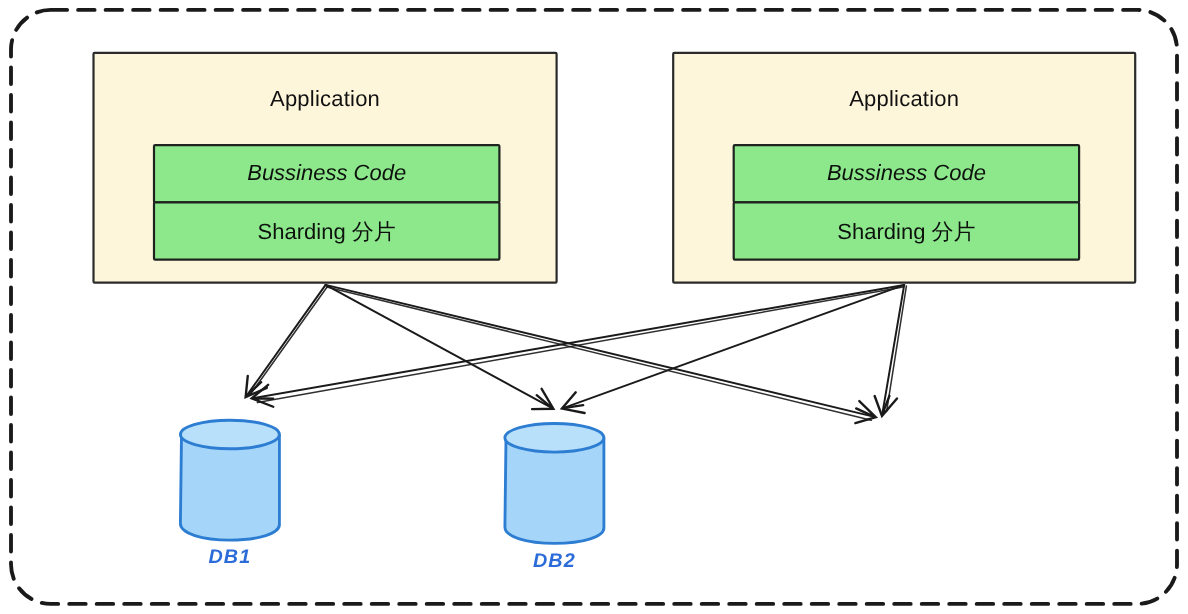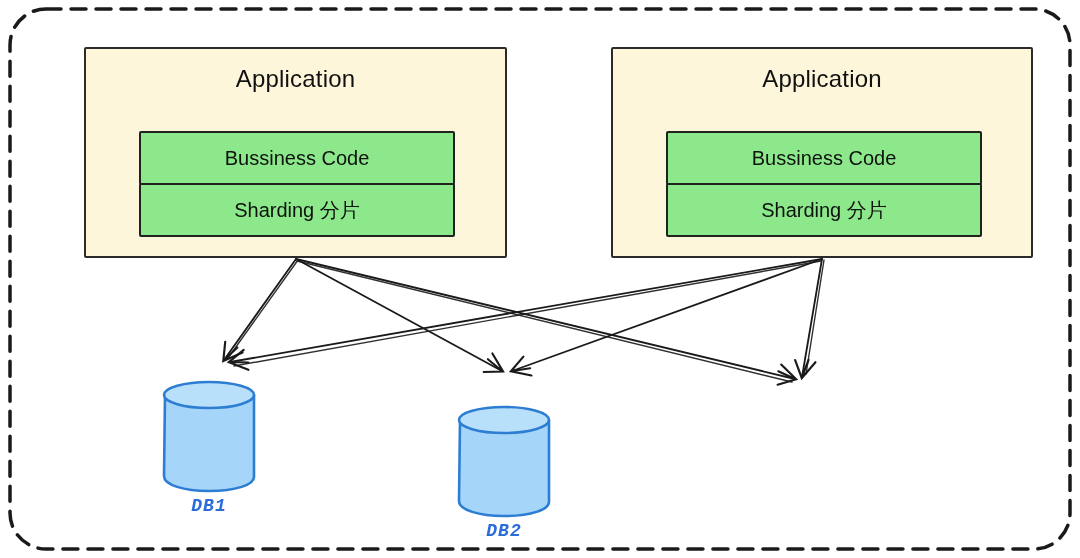--- a/index.html
+++ b/index.html
@@ -13,42 +13,42 @@
   }
   .overlay{position:absolute;left:0;top:0;width:1080px;height:558px;pointer-events:none;}
   .boundary{fill:none;stroke:var(--ink);stroke-width:3.5;stroke-dasharray:15 10;stroke-linecap:round;}
   .app-box{
     position:absolute;top:47px;height:211px;box-sizing:border-box;
     background:var(--app-fill);border:2px solid #2b2b2b;border-radius:2px;
   }
   .app-box.left{left:84px;width:423px;}
   .app-box.right{left:611px;width:422px;}
   .app-title{
-    text-align:center;padding-top:16px;font-size:24px;color:#111;
+    text-align:center;padding-top:30px;font-size:20px;color:#111;
     letter-spacing:0.2px;
   }
   .layer-stack{position:absolute;left:53px;top:82px;width:316px;}
   .layer{
     box-sizing:border-box;height:54px;margin-top:-2px;
     background:var(--layer-fill);border:2.5px solid #1f231f;border-radius:2px;
     display:flex;align-items:center;justify-content:center;
     font-size:20px;color:#0d120d;
   }
-  .layer:first-child{margin-top:0;}
+  .layer:first-child{margin-top:0;font-style:italic;}
   .edge-line{stroke:var(--ink);stroke-width:1.8;fill:none;stroke-linecap:round;}
   .edge-ghost{stroke:var(--ink);stroke-width:1.4;fill:none;stroke-linecap:round;opacity:0.9;}
   .ah{stroke:var(--ink);stroke-width:1.8;fill:none;stroke-linecap:round;}
   .db{position:absolute;width:100px;display:flex;flex-direction:column;align-items:center;}
   .db.db1{left:159px;top:377px;}
-  .db.db2{left:454px;top:402px;}
+  .db.db2{left:454px;top:380px;}
   .db.db3{left:751px;top:385px;}
   .cyl-body{fill:var(--db-fill);stroke:var(--db-stroke);stroke-width:2.6;stroke-linejoin:round;}
   .cyl-top{fill:var(--db-top-fill);stroke:var(--db-stroke);stroke-width:2.6;}
   .db-label{
-    margin-top:3px;font-family:Liberation Mono, monospace;font-style:italic;font-weight:bold;
+    margin-top:3px;font-family:Liberation Sans, sans-serif;font-style:italic;font-weight:bold;
     font-size:18px;color:var(--db-label);letter-spacing:1px;
   }
 </style>
 </head>
 <body>
 
 <div class="canvas">
 
   <svg class="overlay" viewBox="0 0 1080 558">
     <defs>

